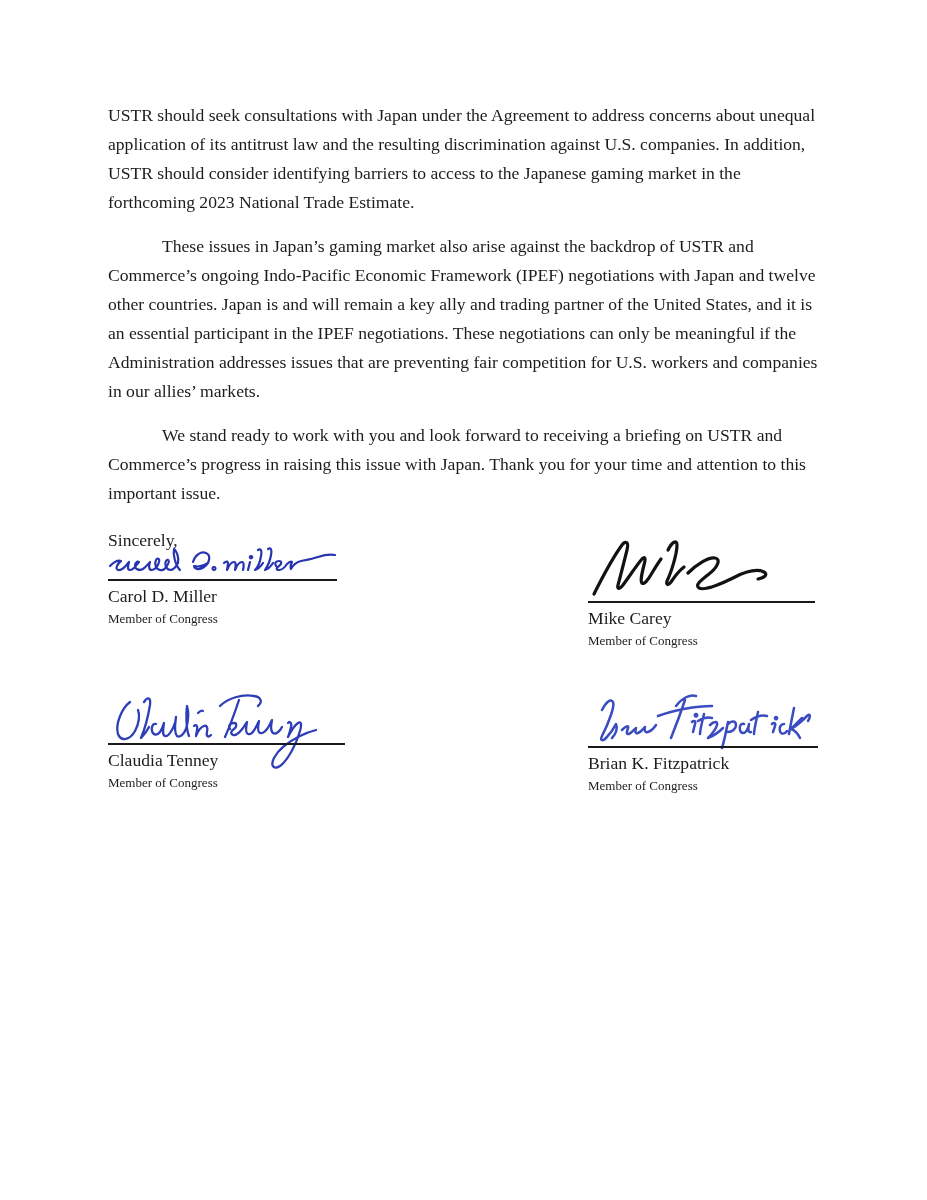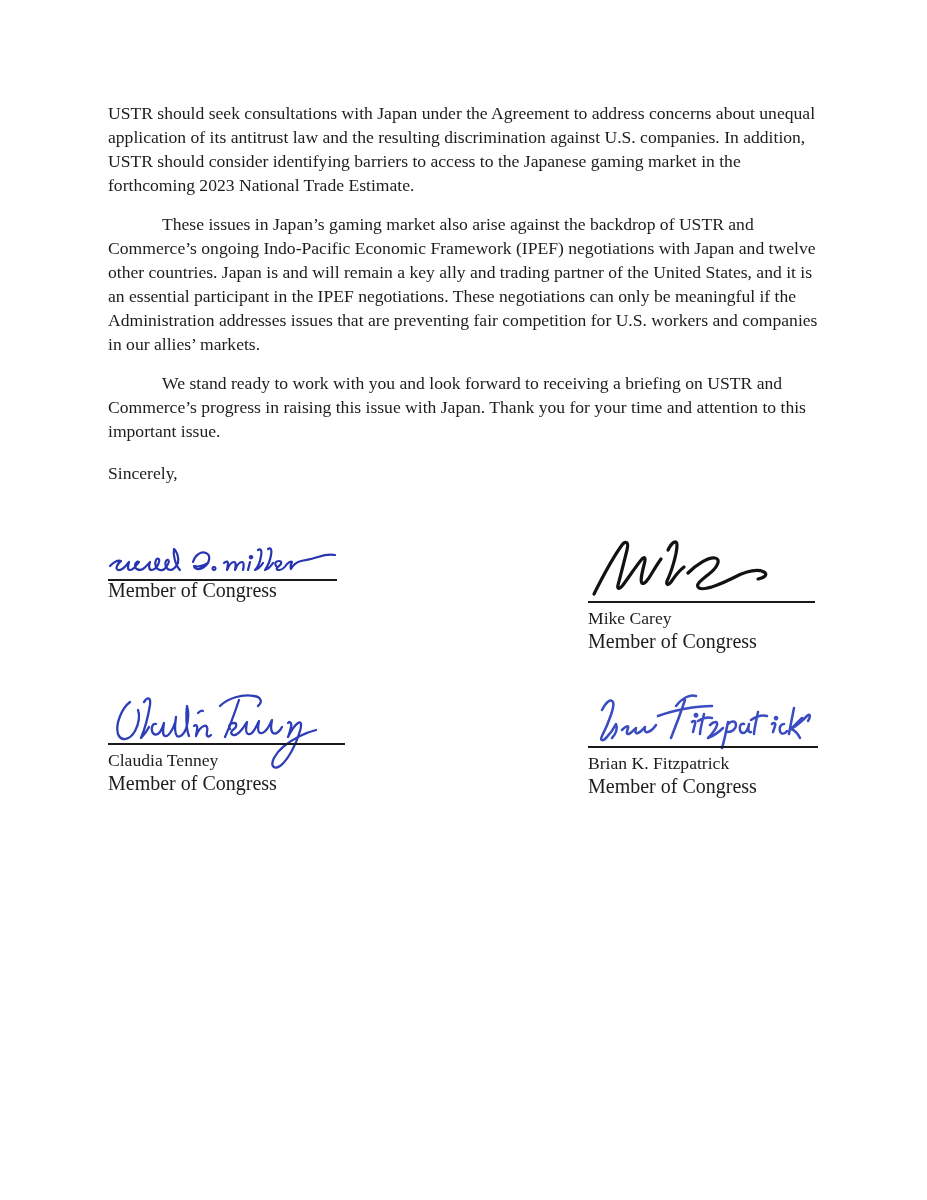--- a/index.html
+++ b/index.html
@@ -12,37 +12,37 @@
     font-family: "Liberation Serif", "DejaVu Serif", serif;
     color: #1c1c1c;
     overflow: hidden;
   }
   .body-text {
     position: absolute;
     left: 108px;
     top: 101px;
     width: 716px;
     font-size: 17.6px;
-    line-height: 24px;
+    line-height: 29px;
     text-align: left;
   }
   .para { margin: 0 0 15px 0; text-indent: 54px; }
   .para.no-indent { text-indent: 0; }
   .closing { margin: 18px 0 0 0; text-align: left; }
 
   .sig-block { position: absolute; }
   .sig-line {
     position: absolute;
     top: 0; left: 0; right: 0;
     height: 2px;
     background: #1a1a1a;
   }
   .sig-image { position: absolute; left: 0; pointer-events: none; }
   .sig-name { margin-top: 6px; font-size: 17.6px; line-height: 22.5px; }
-  .sig-title { font-size: 20px; line-height: 22.5px; }
+  .sig-title { font-size: 13px; line-height: 22.5px; }
 
   #sig-carol   { left: 108px; top: 579px; width: 229px; }
   #sig-mike    { left: 588px; top: 601px; width: 227px; }
   #sig-claudia { left: 108px; top: 743px; width: 237px; }
   #sig-brian   { left: 588px; top: 746px; width: 230px; }
 
   #sig-carol   .sig-image { top: -43px; }
   #sig-mike    .sig-image { top: -77px; }
   #sig-claudia .sig-image { top: -57px; }
   #sig-brian   .sig-image { top: -58px; }
@@ -67,20 +67,21 @@
           <path d="M85 26 C87 19 93 15 98 17 C103 19 102 27 96 31 C92 34 87 34 86 30 C90 31 96 30 100 27"></path>
           <path d="M106 31 a1.5 1.5 0 1 0 0.01 0"></path>
           <path d="M116 27 C118 25 120 25 120 28 L119 34 C121 29 124 26 126 26 C128 26 128 29 127 34 C129 29 132 26 134 26 C136 26 136 30 135 34"></path>
           <path d="M142 26 L140 34 M143 20 a1.2 1.2 0 1 0 0.01 0"></path>
           <path d="M150 14 C153 12 154 15 153 20 C152 27 149 32 147 34 C151 33 153 30 155 27 M160 13 C163 11 164 14 163 19 C162 26 159 31 157 34 C161 33 163 30 165 27"></path>
           <path d="M168 30 C166 27 168 25 171 25 C174 25 174 28 171 30 C168 32 168 34 171 34 C174 34 177 31 179 28 C181 26 183 25 184 26 C183 28 182 31 183 33 C185 29 189 26 193 25 C198 24 204 23 210 21 C216 19 222 18 227 19"></path>
         </g>
       </svg>
     </div>
     <div class="sig-line"></div>
+    <div class="sig-name">Carol D. Miller</div>
     <div class="sig-title">Member of Congress</div>
   </div>
 
   <div class="sig-block" id="sig-mike">
     <div class="sig-image">
       <svg width="227" height="78" viewBox="0 0 227 78" xmlns="http://www.w3.org/2000/svg">
         <g fill="none" stroke="#121212" stroke-width="3.2" stroke-linecap="round" stroke-linejoin="round">
           <path d="M6 70 C14 54 26 32 34 21 C38 16 41 18 39 26 C36 38 32 54 30 61 C29 65 31 66 35 61 C41 53 48 42 54 35 C57 32 58 34 56 41 C54 49 52 57 54 59 C56 61 60 56 64 49 C67 44 70 39 73 35"></path>
           <path d="M80 26 C84 18 89 15 89 21 C89 30 83 49 79 57 C78 61 80 62 83 58 C87 52 92 46 96 43"></path>
           <path d="M100 49 C108 41 120 33 127 34 C133 35 130 43 121 50 C112 57 107 61 111 64 C117 67 133 60 147 53 C159 47 170 45 176 48 C180 50 177 54 170 55"></path>

